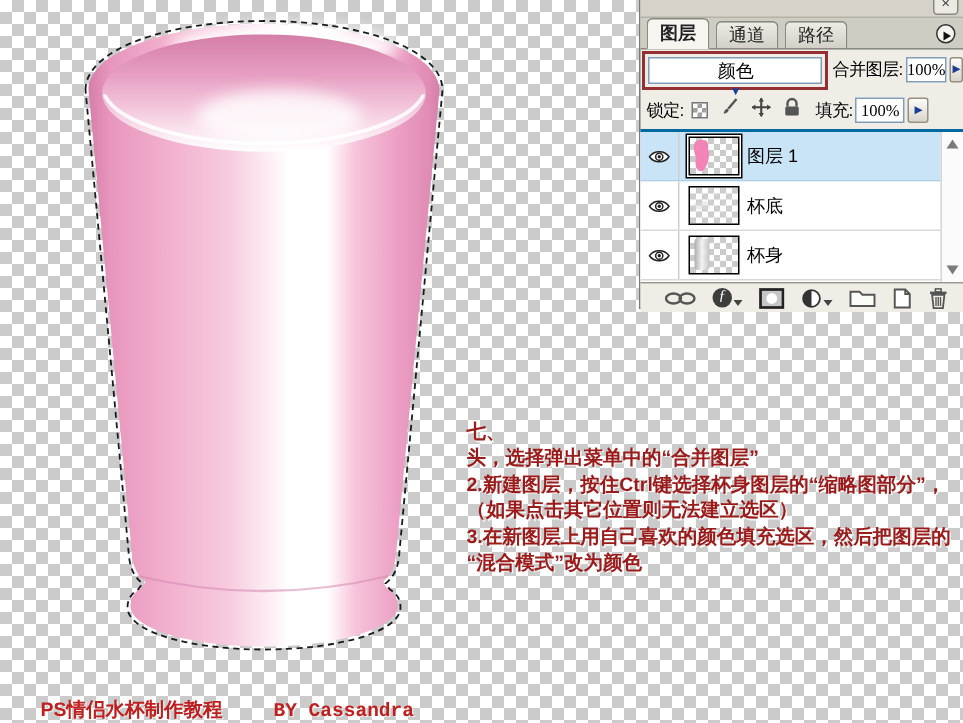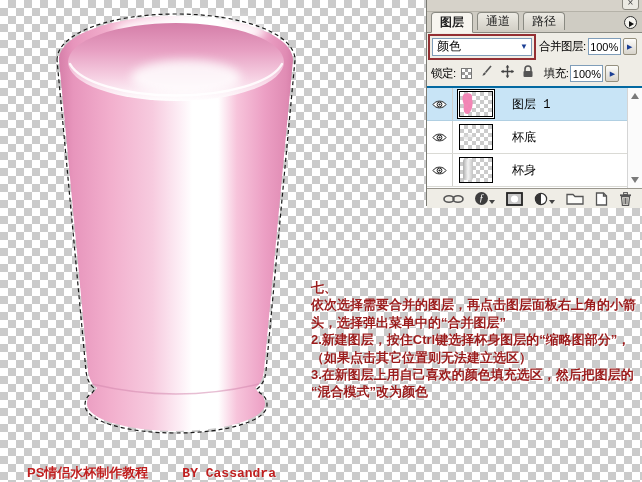--- a/index.html
+++ b/index.html
@@ -15,40 +15,40 @@
   .cupSvg{position:absolute;left:0;top:0;}
 
   
   .panel{position:absolute;left:426px;top:0;width:216px;height:206px;
     background:#EFEDE6;border-left:1px solid #7a7a72;border-bottom:1px solid #7a7a72;
     box-sizing:border-box;font-size:12px;color:#000;}
   .titlebar{height:11px;background:#D6D2C9;position:relative;border-bottom:1px solid #b5b2a8;}
   .closebtn{position:absolute;right:3px;top:-5px;width:17px;height:15px;background:#ECEAE3;
     border:1px solid #8a887f;border-radius:3px;color:#444;font-size:10px;line-height:13px;
     text-align:center;box-sizing:border-box;}
-  .tabs{height:20px;background:#CFCCC3;display:flex;position:relative;
+  .tabs{height:20px;background:#CFCCC3;display:flex;align-items:flex-end;position:relative;
     border-bottom:1px solid #8a8a82;}
   .tab{height:17px;line-height:17px;padding:0 8px;margin-left:4px;font-size:12px;
     background:linear-gradient(#EDEBE4,#D3D0C7);border:1px solid #8a8a82;border-bottom:none;
     border-radius:4px 4px 0 0;color:#222;}
   .tab.active{background:#F7F5EF;height:19px;line-height:19px;margin-bottom:-1px;
     border-bottom:1px solid #F7F5EF;font-weight:bold;}
   .panelmenu{position:absolute;right:5px;bottom:3px;width:13px;height:13px;border:1px solid #333;
     border-radius:50%;background:#F5F4EF;box-sizing:border-box;}
   .panelmenu .tri{position:absolute;left:4px;top:3.5px;width:0;height:0;
     border-left:5px solid #111;border-top:3px solid transparent;border-bottom:3px solid transparent;}
   .row{display:flex;align-items:center;}
   .blendrow{height:27px;padding-left:1px;}
   .annotate{border:2px solid #942F33;padding:2px;margin-right:3px;}
-  .combo{width:100px;height:18px;background:#fff;border:1px solid #7F9DB9;display:flex;
-    align-items:center;justify-content:space-between;padding:0 3px 0 4px;box-sizing:border-box;}
+  .combo{width:116px;height:18px;background:#fff;border:1px solid #7F9DB9;display:flex;
+    align-items:center;justify-content:space-between;padding:0 3px 0 4px;box-sizing:border-box;flex-direction:column;}
   .combo .arrow{color:#1C3F94;font-size:8px;}
   .lbl{letter-spacing:-0.5px;font-size:11.5px;white-space:nowrap;}
   .valbox{width:33px;height:17px;background:#fff;border:1px solid #7F9DB9;font-size:11px;
-    line-height:16px;text-align:center;margin-left:2px;box-sizing:border-box;}
+    line-height:16px;text-align:center;margin-left:2px;box-sizing:border-box;font-family:Liberation Serif, serif;}
   .spin{width:14px;height:17px;margin-left:2px;background:linear-gradient(#FDFDFB,#D8D4CB);
     border:1px solid #95907F;border-radius:2px;box-sizing:border-box;color:#1C3F94;
     font-size:7px;line-height:15px;text-align:center;}
   .lockrow{height:26px;padding-left:4px;border-bottom:2px solid #0369a1;}
   .lockicons{display:flex;align-items:center;gap:8px;margin:0 10px 0 5px;}
   .licon{display:inline-block;}
   .checker-mini{width:11px;height:11px;border:1px solid #777;background-color:#fff;
     background-image:
       linear-gradient(45deg,#9a9a9a 25%,transparent 25%,transparent 75%,#9a9a9a 75%),
       linear-gradient(45deg,#9a9a9a 25%,transparent 25%,transparent 75%,#9a9a9a 75%);
@@ -66,21 +66,21 @@
   .lrow.selected{background:#C8E4F6;border-bottom:1px solid #b0cfe2;}
   .eyecell{width:25px;height:100%;display:flex;align-items:center;justify-content:center;
     border-right:1px solid #D0D0CB;flex:none;}
   .thumb{width:34px;height:26px;margin-left:6px;border:1px solid #000;flex:none;position:relative;
     background-color:#fff;
     background-image:
       linear-gradient(45deg,#CBCBCB 25%,transparent 25%,transparent 75%,#CBCBCB 75%),
       linear-gradient(45deg,#CBCBCB 25%,transparent 25%,transparent 75%,#CBCBCB 75%);
     background-position:0 0,4px 4px;background-size:8px 8px;box-sizing:border-box;}
   .thumb.active-thumb{box-shadow:0 0 0 1px #fff,0 0 0 2px #000;}
-  .lname{margin-left:19px;font-size:12px;white-space:nowrap;font-family:Liberation Mono, monospace;}
+  .lname{margin-left:5px;font-size:12px;white-space:nowrap;}
   
   .toolbar{height:19px;display:flex;align-items:center;padding:0 10px 0 16px;gap:0;
     justify-content:space-between;background:#EFEDE6;}
   .tbi{display:flex;align-items:center;height:16px;}
   .fcircle{width:13px;height:13px;border-radius:50%;background:#3d3d3d;color:#fff;
     font-family:"Liberation Serif","DejaVu Serif",serif;font-style:italic;font-size:10px;
     line-height:12px;text-align:center;}
   .tinytri{width:0;height:0;border-left:3px solid transparent;border-right:3px solid transparent;
     border-top:4px solid #444;margin:6px 0 0 1px;}
 
@@ -302,21 +302,20 @@
           <rect x="4.6" y="0.6" width="3.8" height="2" fill="none" stroke="#555"></rect>
           <path d="M2.4 4.6 L3.4 13.4 H9.6 L10.6 4.6 Z" fill="none" stroke="#555" stroke-width="1.2"></path>
           <path d="M5 6 V12 M6.5 6 V12 M8 6 V12" stroke="#555" stroke-width="0.9"></path>
         </svg>
         </span>
     </div>
   </div>
 
   <div class="instr">
     <div>七、</div>
-    <div>依次选择需要合并的图层，再点击图层面板右上角的小箭</div>
     <div>头，选择弹出菜单中的“合并图层”</div>
     <div>2.新建图层，按住Ctrl键选择杯身图层的“缩略图部分”，</div>
     <div>（如果点击其它位置则无法建立选区）</div>
     <div>3.在新图层上用自己喜欢的颜色填充选区，然后把图层的</div>
     <div>“混合模式”改为颜色</div>
   </div>
 
   <div class="watermark">
     <span>PS情侣水杯制作教程</span><span class="by">BY Cassandra</span>
   </div>

